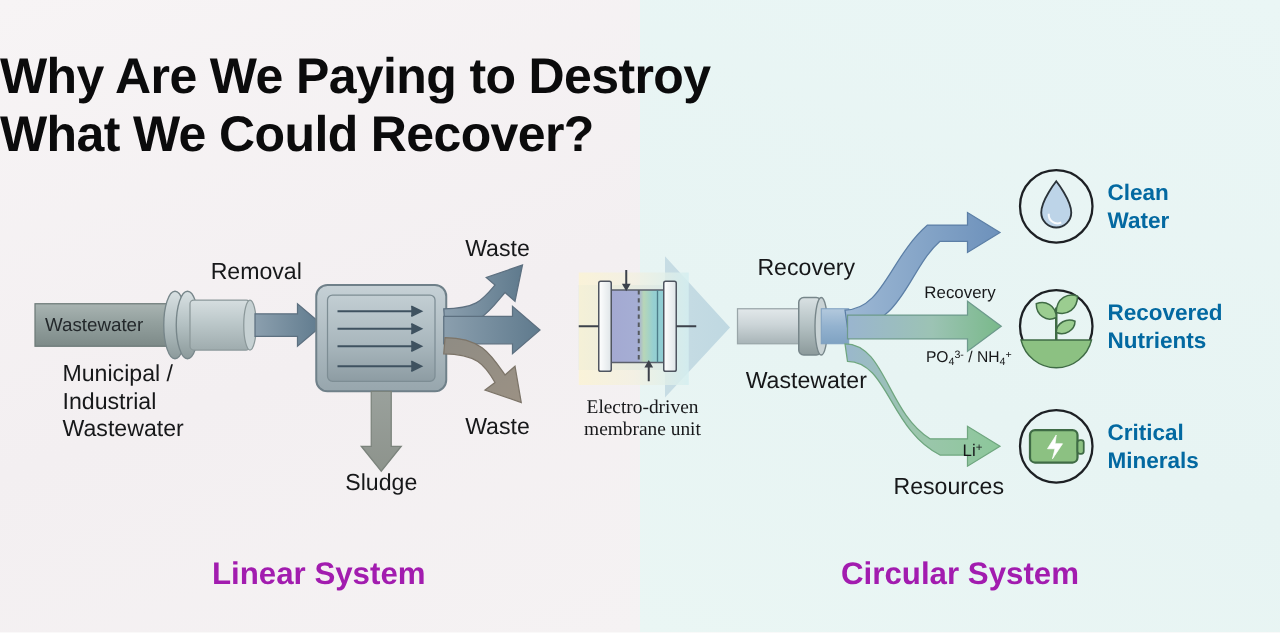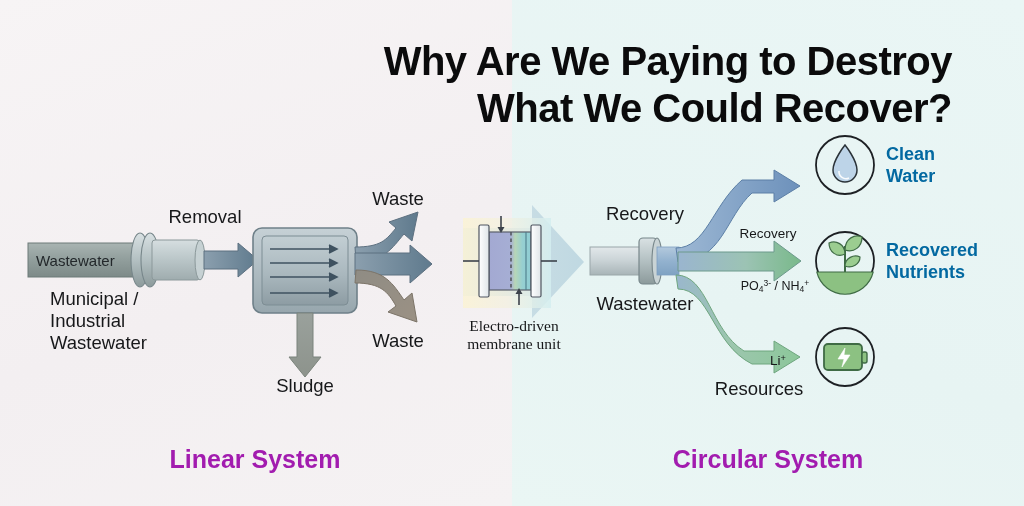--- a/index.html
+++ b/index.html
@@ -32,21 +32,21 @@
     position: absolute;
     left: 0; top: 0;
     width: 1024px; height: 506px;
   }
 
   
   .title {
     position: absolute;
     left: 0; top: 38px;
     width: 952px;
-    text-align: right;
+    text-align: left;
     font-size: 40px;
     font-weight: bold;
     letter-spacing: -0.5px;
     line-height: 1.18;
     color: #0b0b0c;
   }
   .title .l2 { display: block; }
 
   
   .lbl {
@@ -347,18 +347,22 @@
   <div class="out-lbl" style="left:886px; top:144px;">
     <span>Clean</span>
     <span>Water</span>
   </div>
 
   <div class="out-lbl" style="left:886px; top:240px;">
     <span>Recovered</span>
     <span>Nutrients</span>
   </div>
 
+  <div class="out-lbl" style="left:886px; top:336px;">
+    <span>Critical</span>
+    <span>Minerals</span>
+  </div>
 
   <div class="footer-lbl" style="left:255px; top:445px;">Linear System</div>
 
   <div class="footer-lbl" style="left:768px; top:445px;text-align:right;">Circular System</div>
 
 </div>
 
 </body></html>

